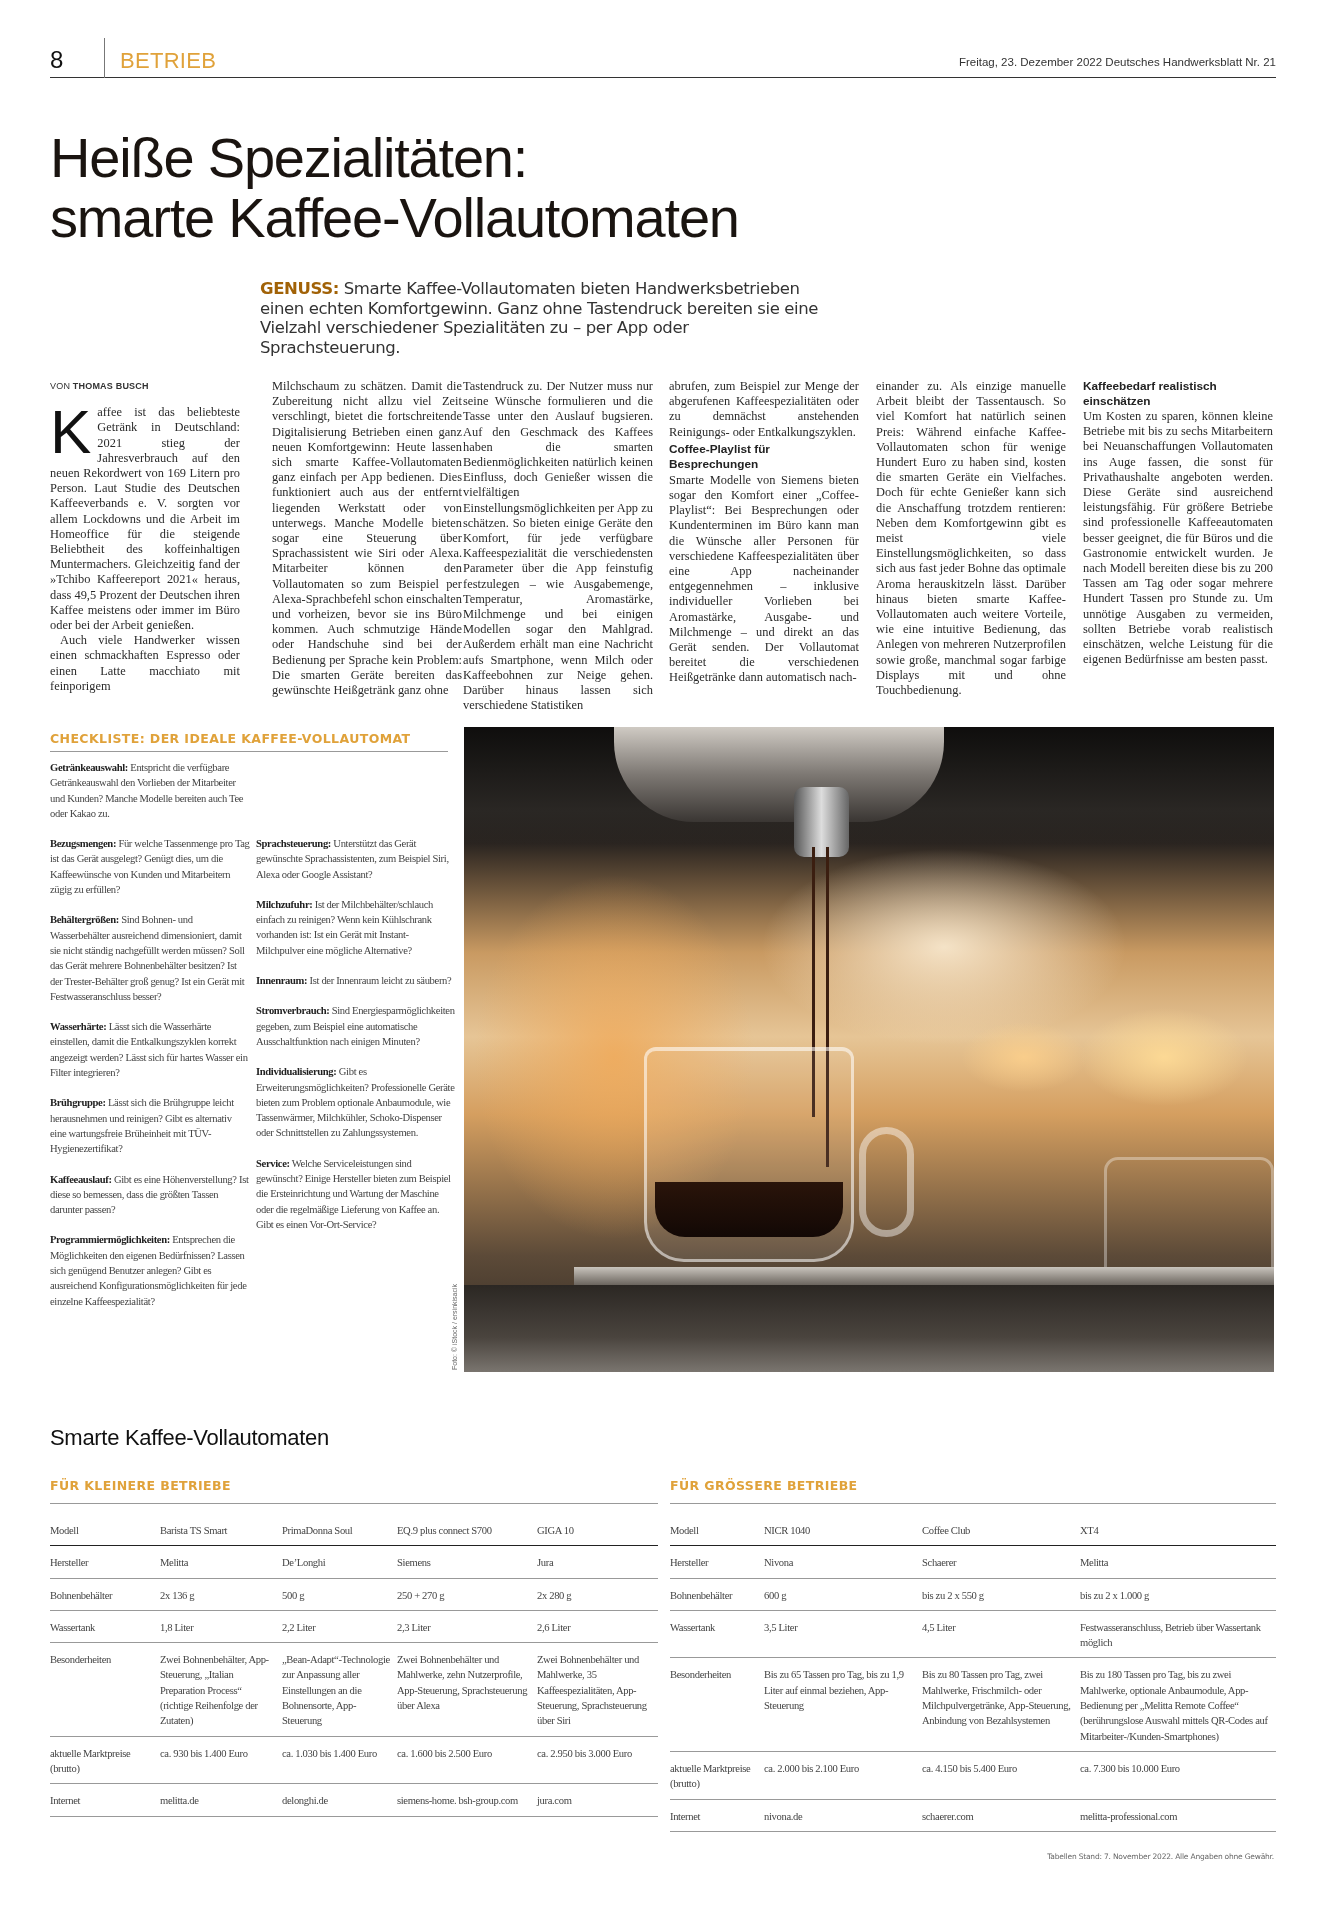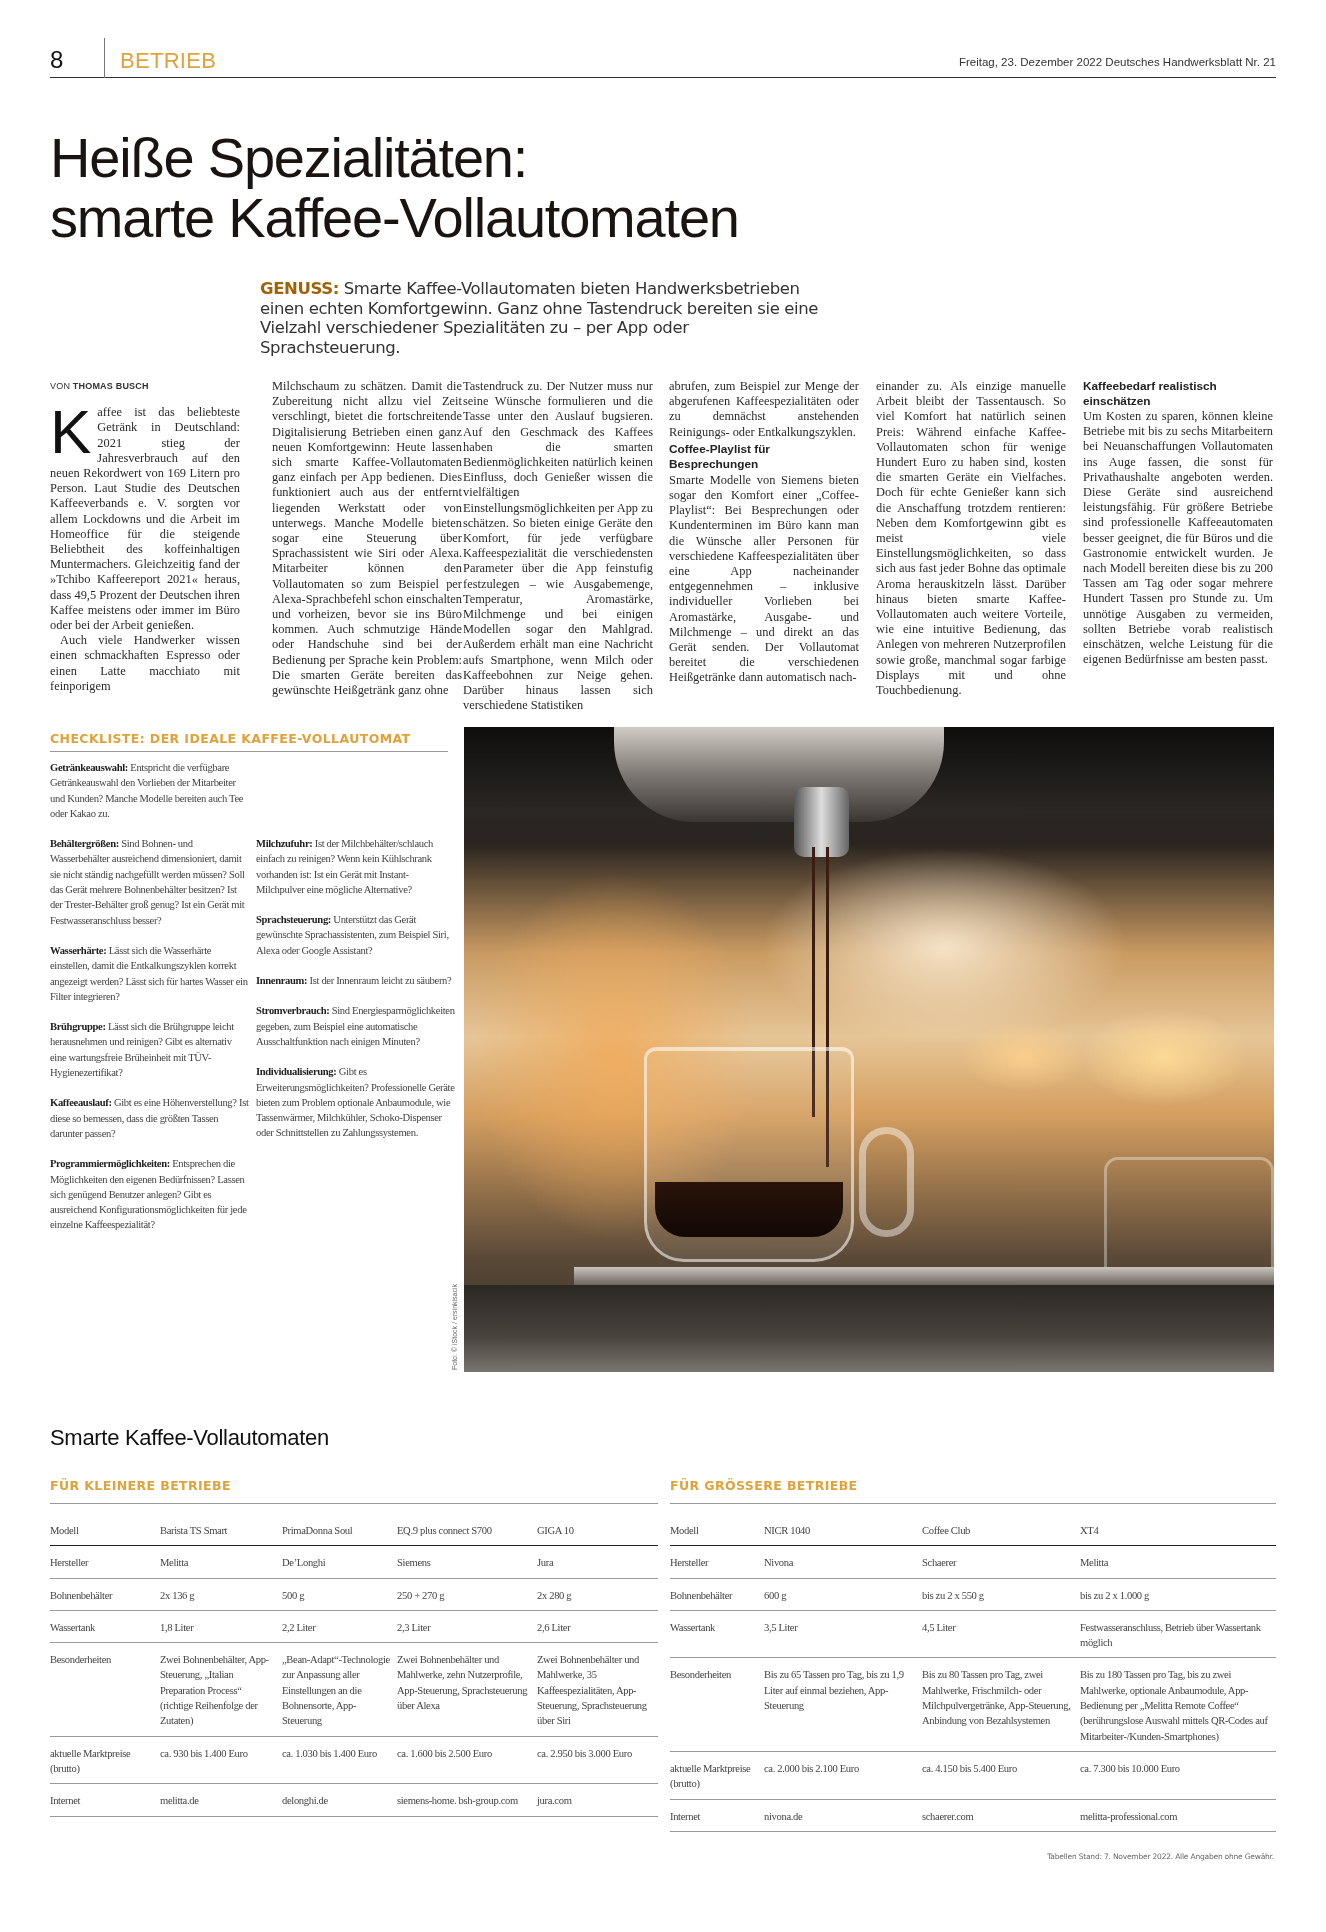--- a/index.html
+++ b/index.html
@@ -109,34 +109,36 @@
 <div class="col" style="left:1083px;">
   <div class="subhead">Kaffeebedarf realistisch einschätzen</div>
   <div>Um Kosten zu sparen, können kleine Betriebe mit bis zu sechs Mitarbeitern bei Neuanschaffungen Vollautomaten ins Auge fassen, die sonst für Privathaushalte angeboten werden. Diese Geräte sind ausreichend leistungsfähig. Für größere Betriebe sind professionelle Kaffeeautomaten besser geeignet, die für Büros und die Gastronomie entwickelt wurden. Je nach Modell bereiten diese bis zu 200 Tassen am Tag oder sogar mehrere Hundert Tassen pro Stunde zu. Um unnötige Ausgaben zu vermeiden, sollten Betriebe vorab realistisch einschätzen, welche Leistung für die eigenen Bedürfnisse am besten passt.</div>
 </div>
 
 <div class="check-title">CHECKLISTE: DER IDEALE KAFFEE-VOLLAUTOMAT</div>
 <div class="check-rule"></div>
 
 <div class="check-col" style="left:50px;">
   <div class="check-item"><b>Getränkeauswahl:</b><span> Entspricht die verfügbare Getränkeauswahl den Vorlieben der Mitarbeiter und Kunden? Manche Modelle bereiten auch Tee oder Kakao zu.</span></div>
+  <div class="check-item"><b>Bezugsmengen:</b><span> Für welche Tassenmenge pro Tag ist das Gerät ausgelegt? Genügt dies, um die Kaffeewünsche von Kunden und Mitarbeitern zügig zu erfüllen?</span></div>
   <div class="check-item"><b>Behältergrößen:</b><span> Sind Bohnen- und Wasserbehälter ausreichend dimensioniert, damit sie nicht ständig nachgefüllt werden müssen? Soll das Gerät mehrere Bohnenbehälter besitzen? Ist der Trester-Behälter groß genug? Ist ein Gerät mit Festwasseranschluss besser?</span></div>
   <div class="check-item"><b>Wasserhärte:</b><span> Lässt sich die Wasserhärte einstellen, damit die Entkalkungszyklen korrekt angezeigt werden? Lässt sich für hartes Wasser ein Filter integrieren?</span></div>
   <div class="check-item"><b>Brühgruppe:</b><span> Lässt sich die Brühgruppe leicht herausnehmen und reinigen? Gibt es alternativ eine wartungsfreie Brüheinheit mit TÜV-Hygienezertifikat?</span></div>
   <div class="check-item"><b>Kaffeeauslauf:</b><span> Gibt es eine Höhenverstellung? Ist diese so bemessen, dass die größten Tassen darunter passen?</span></div>
   <div class="check-item"><b>Programmiermöglichkeiten:</b><span> Entsprechen die Möglichkeiten den eigenen Bedürfnissen? Lassen sich genügend Benutzer anlegen? Gibt es ausreichend Konfigurationsmöglichkeiten für jede einzelne Kaffeespezialität?</span></div>
 </div>
 
 <div class="check-col" style="left:256px; top:760px;">
   <div style="height:76px;"></div>
+  <div class="check-item"><b>Sprachsteuerung:</b><span> Unterstützt das Gerät gewünschte Sprachassistenten, zum Beispiel Siri, Alexa oder Google Assistant?</span></div>
   <div class="check-item"><b>Milchzufuhr:</b><span> Ist der Milchbehälter/schlauch einfach zu reinigen? Wenn kein Kühlschrank vorhanden ist: Ist ein Gerät mit Instant-Milchpulver eine mögliche Alternative?</span></div>
-  <div class="check-item"><b>Sprachsteuerung:</b><span> Unterstützt das Gerät gewünschte Sprachassistenten, zum Beispiel Siri, Alexa oder Google Assistant?</span></div>
   <div class="check-item"><b>Innenraum:</b><span> Ist der Innenraum leicht zu säubern?</span></div>
   <div class="check-item"><b>Stromverbrauch:</b><span> Sind Energiesparmöglichkeiten gegeben, zum Beispiel eine automatische Ausschaltfunktion nach einigen Minuten?</span></div>
   <div class="check-item"><b>Individualisierung:</b><span> Gibt es Erweiterungsmöglichkeiten? Professionelle Geräte bieten zum Problem optionale Anbaumodule, wie Tassenwärmer, Milchkühler, Schoko-Dispenser oder Schnittstellen zu Zahlungssystemen.</span></div>
+  <div class="check-item"><b>Service:</b><span> Welche Serviceleistungen sind gewünscht? Einige Hersteller bieten zum Beispiel die Ersteinrichtung und Wartung der Maschine oder die regelmäßige Lieferung von Kaffee an. Gibt es einen Vor-Ort-Service?</span></div>
 </div>
 
 <div class="photo" title="Espresso fließt aus dem Siebträger in eine Glastasse">
   <div class="bg"></div>
   <div class="machine-top"></div>
   <div class="portafilter"></div>
   <div class="spout"></div>
   <div class="stream1"></div>
   <div class="stream2"></div>
   <div class="cup">

